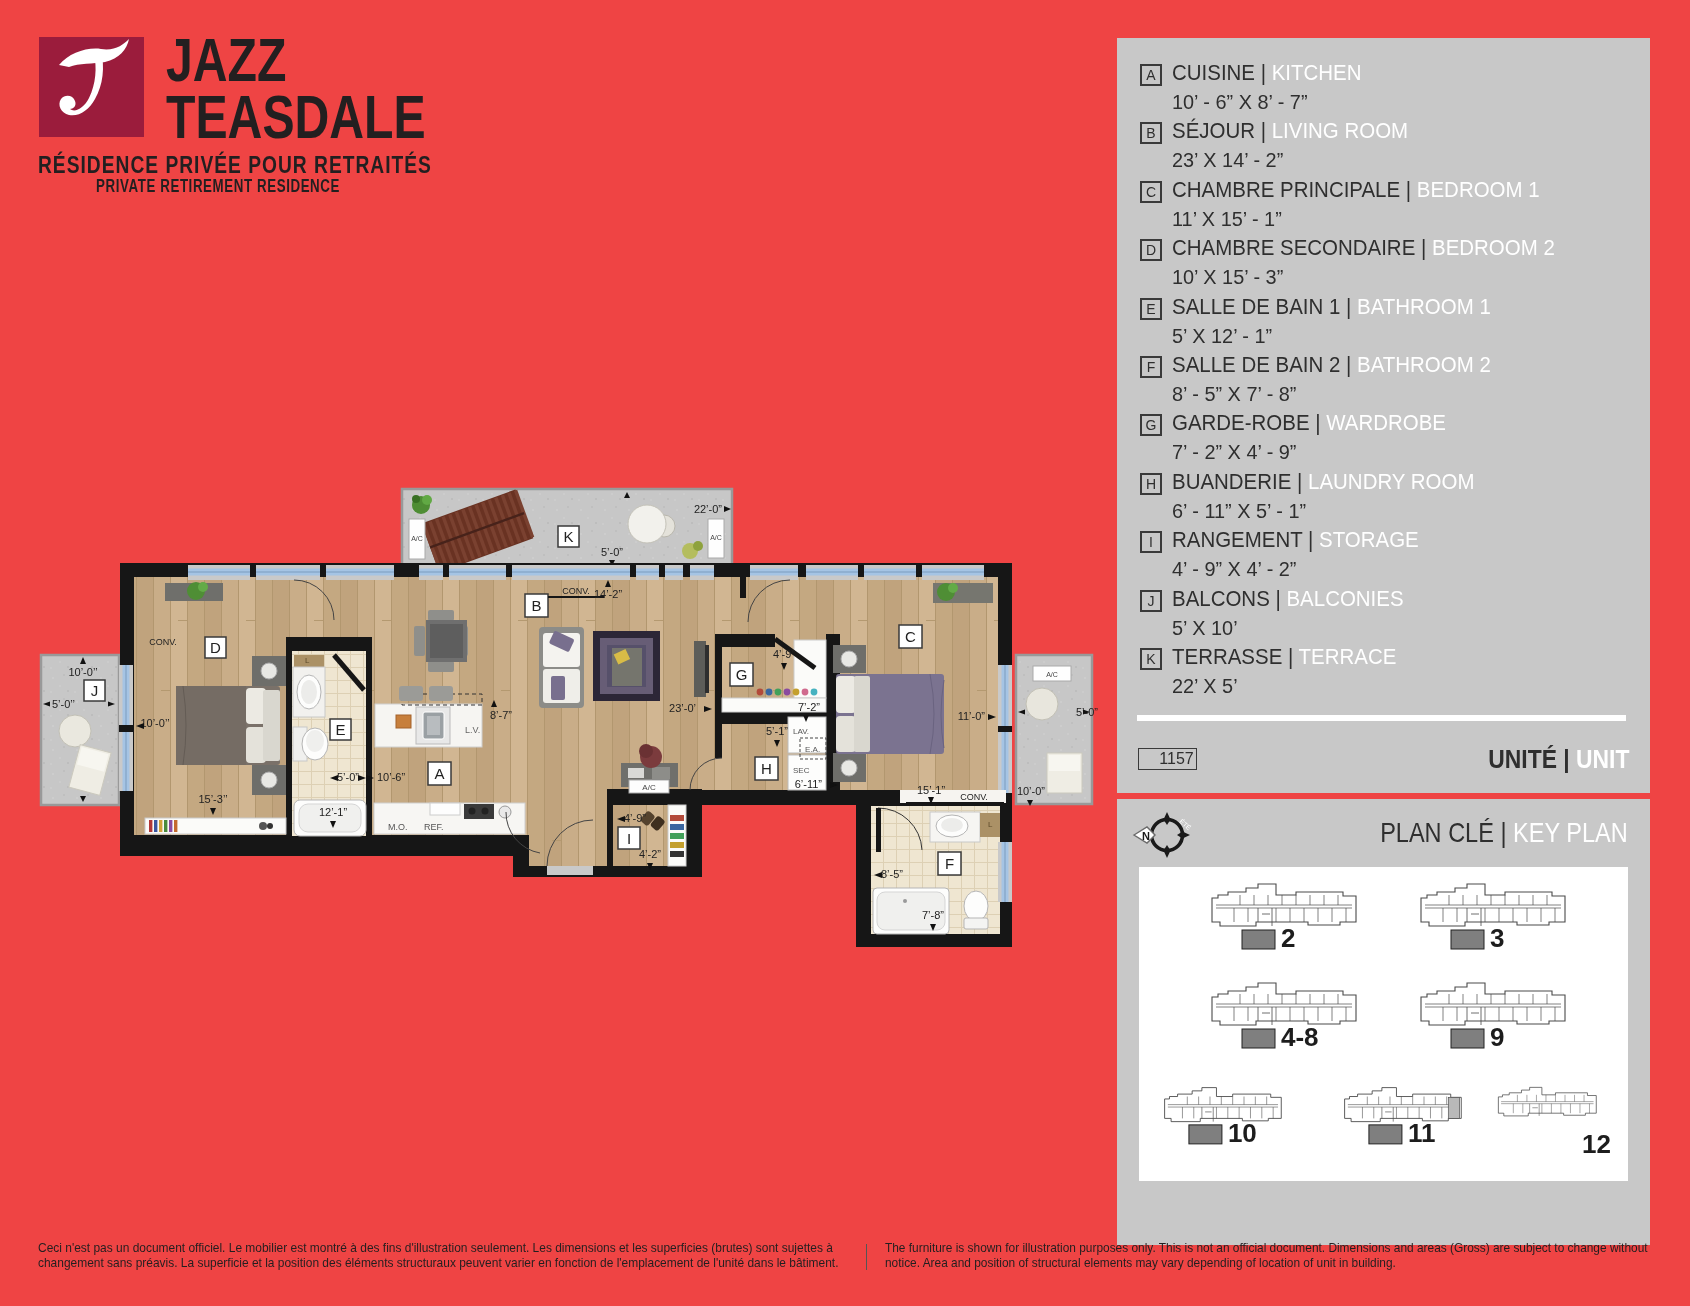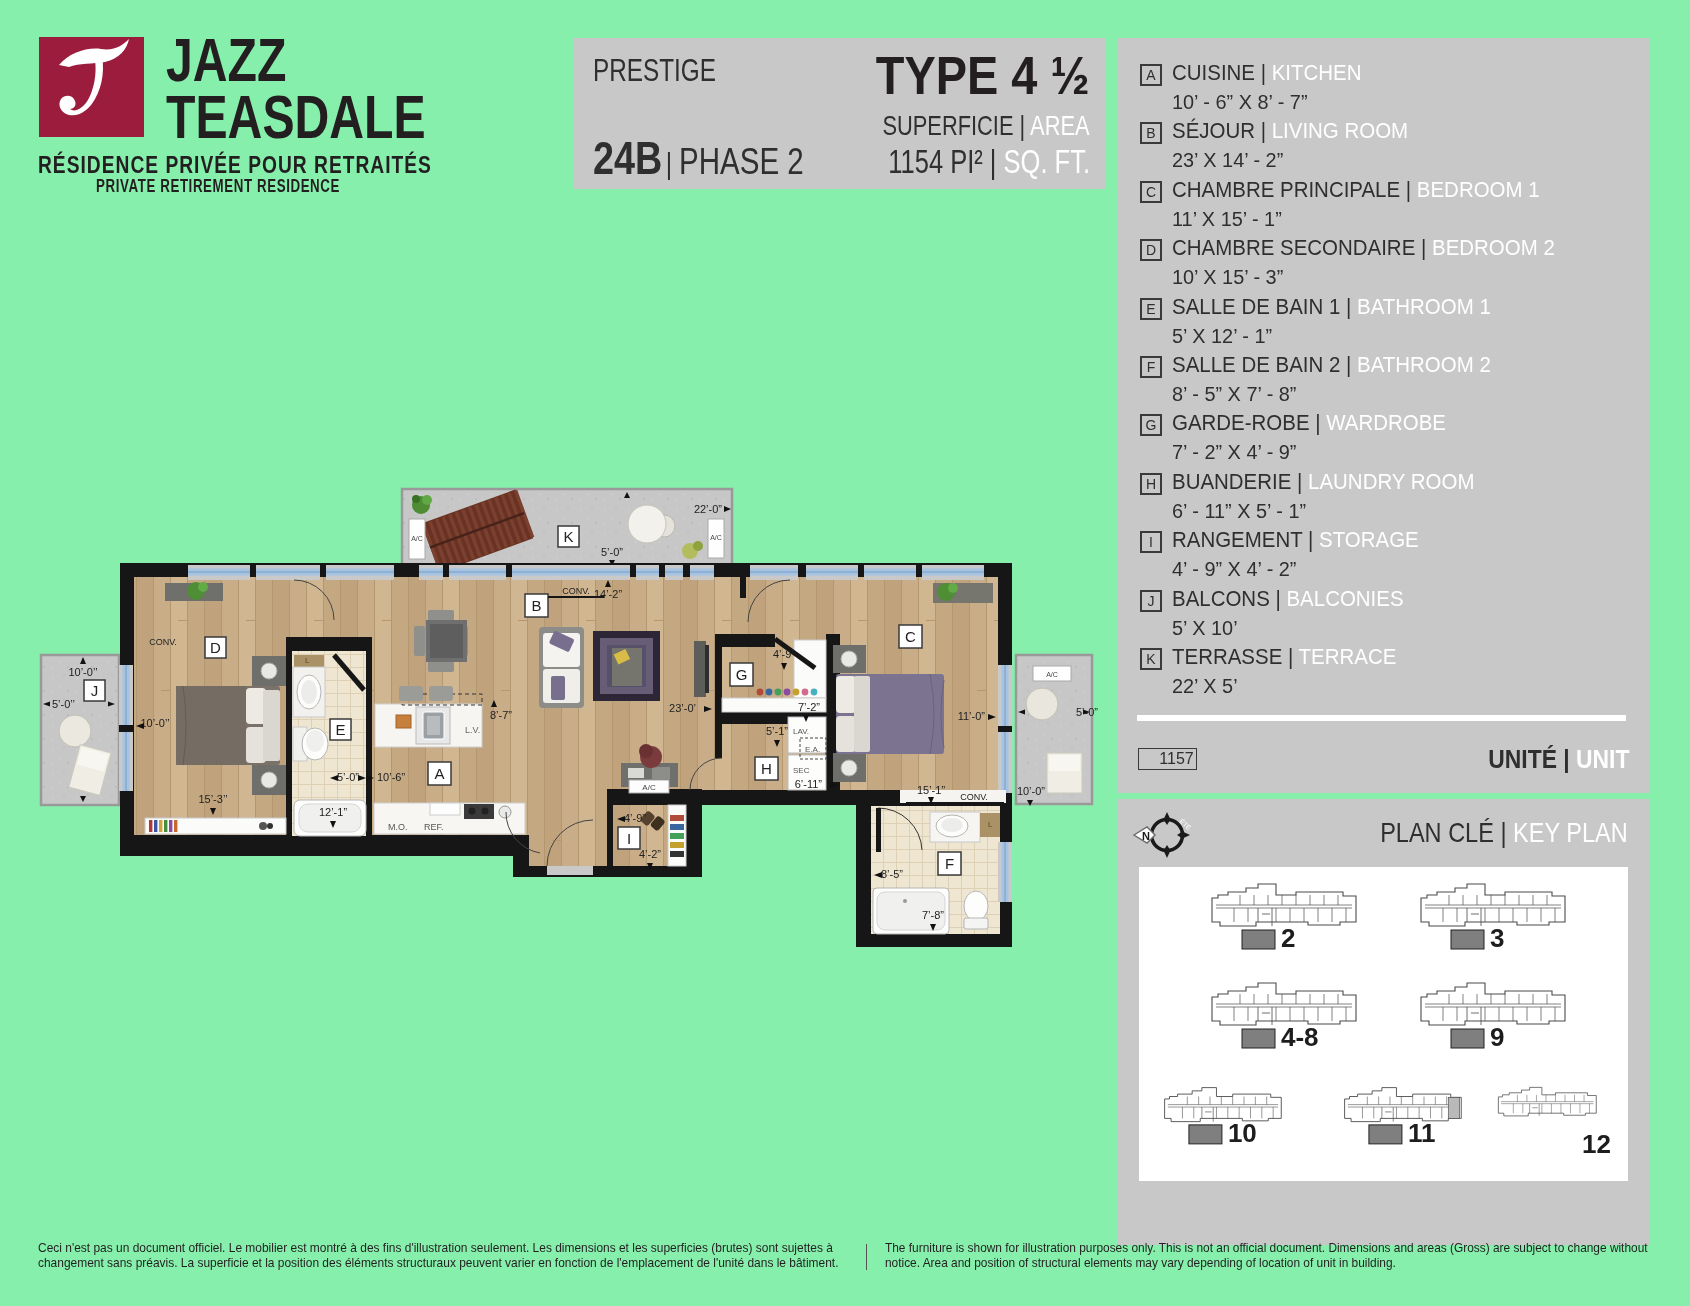--- a/index.html
+++ b/index.html
@@ -1,47 +1,36 @@
 <!DOCTYPE html>
 <html><head>
 <meta charset="utf-8">
 <style>
   html,body{margin:0;padding:0;background:#fff;}
-  .page{position:relative;width:1690px;height:1306px;background:#86efac;
+  .page{position:relative;width:1690px;height:1306px;background:#ef4444;
         font-family:"Liberation Sans",sans-serif;overflow:hidden;}
   .abs{position:absolute;}
   .gray{background:#c8c8c8;}
   .dk{color:#2f2f2f;}
   .wh{color:#fff;}
 </style>
 </head>
 <body>
 <div class="page">
 
   <div class="abs" style="left:39px;top:37px;width:105px;height:100px;background:#9b1c3c;">
     <svg width="105" height="100" viewBox="0 0 105 100" style="position:absolute;left:0;top:0;">
       <path d="M 20 28 C 30 16 48 10 62 12 C 76 14 84 8 90 2 C 88 12 80 22 66 25 C 54 27 40 26 30 30 Z" fill="#fff"></path>
       <path d="M 62 14 C 66 30 64 48 56 62 C 50 73 40 80 30 78 C 22 76 18 68 22 62 C 26 57 34 58 36 64 C 38 69 34 72 31 72 C 36 76 45 71 50 61 C 57 47 58 30 55 18 Z" fill="#fff"></path>
     </svg>
   </div>
   <div class="abs" style="left:166px;top:32px;font-weight:bold;font-size:61px;line-height:57px;letter-spacing:0px;color:#231f20;transform:scaleX(0.79);transform-origin:left top;">JAZZ<br>TEASDALE</div>
   <div class="abs" style="left:38px;top:152px;font-size:23px;font-weight:bold;color:#231f20;letter-spacing:1.2px;transform:scaleX(0.835);transform-origin:left top;">RÉSIDENCE PRIVÉE POUR RETRAITÉS</div>
   <div class="abs" style="left:96px;top:176px;font-size:18px;font-weight:bold;color:#231f20;letter-spacing:0.8px;transform:scaleX(0.74);transform-origin:left top;">PRIVATE RETIREMENT RESIDENCE</div>
 
-  <div class="abs gray" style="left:573px;top:38px;width:532px;height:151px;">
-    <div class="abs dk" style="left:20px;top:14px;font-size:32px;white-space:nowrap;transform:scaleX(0.76);transform-origin:left top;">PRESTIGE</div>
-    <div class="abs" style="left:20px;top:98px;white-space:nowrap;transform:scaleX(0.82);transform-origin:left top;">
-      <span class="dk" style="font-size:46px;font-weight:bold;vertical-align:top;line-height:44px;">24B</span>
-      <span class="dk" style="font-size:30px;font-weight:300;vertical-align:top;line-height:55px;"> | </span>
-      <span class="dk" style="font-size:36px;vertical-align:top;line-height:52px;">PHASE 2</span>
-    </div>
-    <div class="abs" style="right:15px;top:7px;text-align:right;font-weight:bold;font-size:53px;white-space:nowrap;color:#231f20;transform:scaleX(0.885);transform-origin:right top;">TYPE 4 ½</div>
-    <div class="abs" style="right:15px;top:72px;text-align:right;font-size:28px;white-space:nowrap;transform:scaleX(0.78);transform-origin:right top;"><span class="dk">SUPERFICIE | </span><span class="wh">AREA</span></div>
-    <div class="abs" style="right:15px;top:104px;text-align:right;font-size:34px;white-space:nowrap;transform:scaleX(0.75);transform-origin:right top;"><span class="dk">1154 PI² | </span><span class="wh">SQ. FT.</span></div>
-  </div>
 
   <div class="abs gray" style="left:1117px;top:38px;width:533px;height:755px;" id="legend">
     <div class="abs" style="left:23px;top:26px;width:18px;height:18px;border:2px solid #3a3a3a;text-align:center;font-size:14px;line-height:18px;color:#2f2f2f;">A</div>
     <div class="abs" style="left:55px;top:22px;font-size:22px;white-space:nowrap;transform:scaleX(0.93);transform-origin:left top;"><span class="dk">CUISINE | </span><span class="wh">KITCHEN</span></div>
     <div class="abs dk" style="left:55px;top:52px;font-size:20.5px;white-space:nowrap;transform:scaleX(0.97);transform-origin:left top;">10’ - 6” X 8’ - 7”</div>
     <div class="abs" style="left:23px;top:84px;width:18px;height:18px;border:2px solid #3a3a3a;text-align:center;font-size:14px;line-height:18px;color:#2f2f2f;">B</div>
     <div class="abs" style="left:55px;top:80px;font-size:22px;white-space:nowrap;transform:scaleX(0.93);transform-origin:left top;"><span class="dk">SÉJOUR | </span><span class="wh">LIVING ROOM</span></div>
     <div class="abs dk" style="left:55px;top:110px;font-size:20.5px;white-space:nowrap;transform:scaleX(0.97);transform-origin:left top;">23’ X 14’ - 2”</div>
     <div class="abs" style="left:23px;top:143px;width:18px;height:18px;border:2px solid #3a3a3a;text-align:center;font-size:14px;line-height:18px;color:#2f2f2f;">C</div>
     <div class="abs" style="left:55px;top:139px;font-size:22px;white-space:nowrap;transform:scaleX(0.93);transform-origin:left top;"><span class="dk">CHAMBRE PRINCIPALE | </span><span class="wh">BEDROOM 1</span></div>

